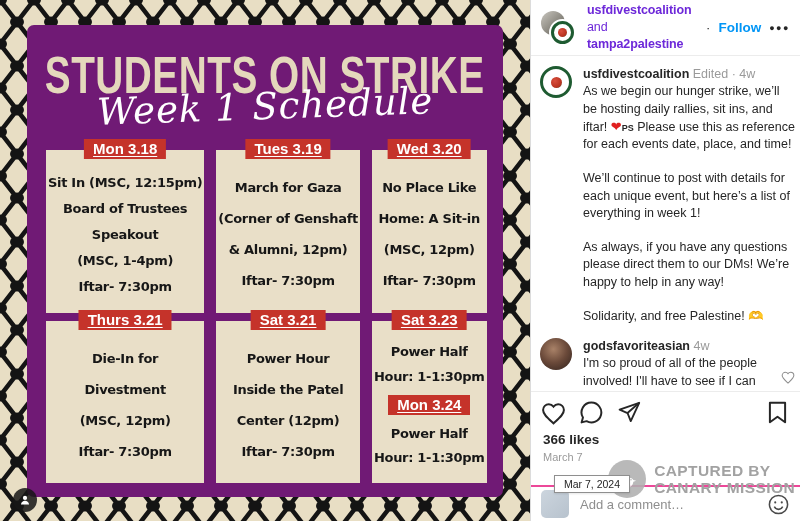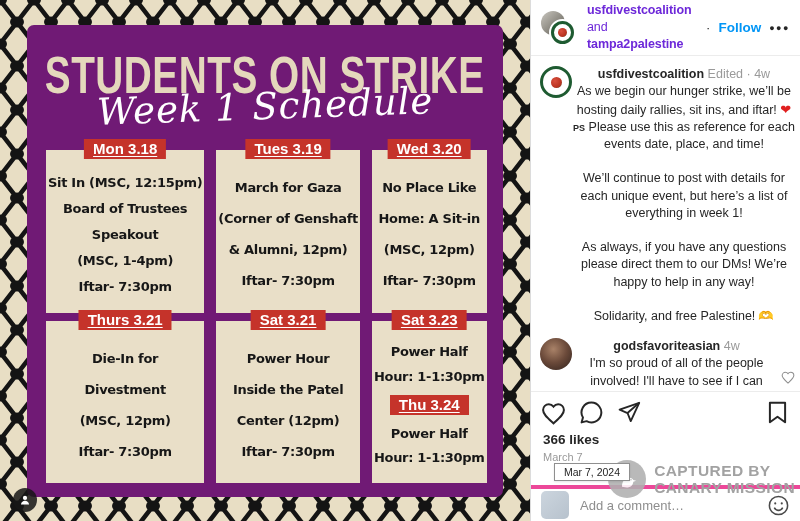--- a/index.html
+++ b/index.html
@@ -42,44 +42,44 @@
   .logo-core { width:9px; height:9px; border-radius:50%;
                background:radial-gradient(circle at 35% 35%, #d94f3d 0%, #b8321f 65%, #1e5b31 100%); }
   .hdr-names { flex:1; font-size:12.5px; font-weight:bold; color:#6d28d9; line-height:1.35; min-width:0; letter-spacing:-0.1px; }
   .hdr-names .conj { font-weight:normal; }
   .hdr-right { display:flex; align-items:center; gap:8px; flex:none; padding-right:2px; }
   .follow-sep { color:#262626; font-size:13px; }
   .follow { color:#0095f6; font-weight:bold; font-size:13.5px; cursor:pointer; }
   .more { color:#262626; font-size:9px; letter-spacing:1.5px; font-weight:bold; cursor:pointer; }
 
   .comments { flex:1; padding:10px 5px 0 9px; overflow:hidden; min-height:0; }
-  .crow { display:flex; gap:1px;text-align:center; }
+  .crow { display:flex; gap:11px; }
   .cavatar32 { width:32px; height:32px; border-radius:50%; flex:none; }
   .cavatar32 .logo-core { width:11px; height:11px; }
   .photo-av { width:32px; height:32px; border-radius:50%; flex:none;
               background:radial-gradient(circle at 42% 35%, #a98268 0%, #6b4a3a 48%, #2e211c 100%); }
   .cbody { flex:1; font-size:12.5px; color:#262626; line-height:1.38; min-width:0; }
   .cuser { font-weight:bold; }
   .cmeta { color:#9a9a9a; }
   .cpara { margin:0 0 17px; }
   .cpara:last-child { margin-bottom:0; }
   .cap-heart { color:#e02020; font-size:13px; }
   .cap-ps { font-size:9px; font-weight:bold; }
   .comment2 { margin-top:13px; }
   .comment-like { flex:none; align-self:flex-end; margin-bottom:2px; color:#8e8e8e; cursor:pointer; }
 
   .actions { flex:none; display:flex; align-items:center; gap:13px; padding:8px 10px 3px 10px; border-top:1px solid #ececec; }
   .aicon { display:block; color:#262626; cursor:pointer; }
   .bookmark { margin-left:auto; }
   .likes { flex:none; padding:4px 12px 0; font-size:13.5px; font-weight:bold; color:#262626; cursor:pointer; }
   .pdate { flex:none; padding:4px 12px; font-size:11px; color:#9a9a9a; position:relative; height:38px; }
-  .tooltip { position:absolute; left:23px; top:16px; background:#fff; border:1px solid #8f8f8f; padding:2px 9px;
+  .tooltip { position:absolute; left:23px; top:28px; background:#fff; border:1px solid #8f8f8f; padding:2px 9px;
              font-size:10.5px; color:#262626; white-space:nowrap; z-index:6; box-shadow:0 1px 2px rgba(0,0,0,0.1); }
   .composer { flex:none; margin-top:auto; display:flex; align-items:center; gap:11px; padding:4px 10px;
-              border-top:4px solid #ec4899; height:36px; }
+              border-top:2px solid #ec4899; height:36px; }
   .cmp-avatar { width:28px; height:28px; border-radius:5px; flex:none;
                 background:linear-gradient(135deg,#ccd5de 0%,#b7c2cd 100%); }
   .cmp-input { flex:1; border:none; outline:none; font-size:13px; color:#262626; font-family:inherit;
                background:transparent; min-width:0; padding:0; }
   .cmp-input::placeholder { color:#8e8e8e; }
   .emoji-btn { flex:none; color:#4a4a4a; cursor:pointer; display:flex; }
 
   .watermark { position:absolute; right:5px; top:460px; display:flex; align-items:center; gap:8px; z-index:5; pointer-events:none; }
   .wm-circle { width:38px; height:38px; border-radius:50%; background:#b0b0b0; opacity:0.88;
                display:flex; align-items:center; justify-content:center; flex:none; }
@@ -156,21 +156,21 @@
               <div class="card-line">Center (12pm)</div>
               <div class="card-line">Iftar- 7:30pm</div>
             </div>
         </div>
         <div class="card">
           <div class="banner">Sat 3.23</div>
           <div class="card-lines">
               <div class="card-line">Power Half</div>
               <div class="card-line">Hour: 1-1:30pm</div>
             </div>
-          <div class="banner inline">Thu 3.24</div>
+          <div class="banner inline">Mon 3.24</div>
           <div class="card-lines">
               <div class="card-line">Power Half</div>
               <div class="card-line">Hour: 1-1:30pm</div>
             </div>
         </div>
       </div>
     </div>
 
     <div class="tagged-btn">
       <svg width="14" height="14" viewBox="0 0 24 24" aria-hidden="true">

